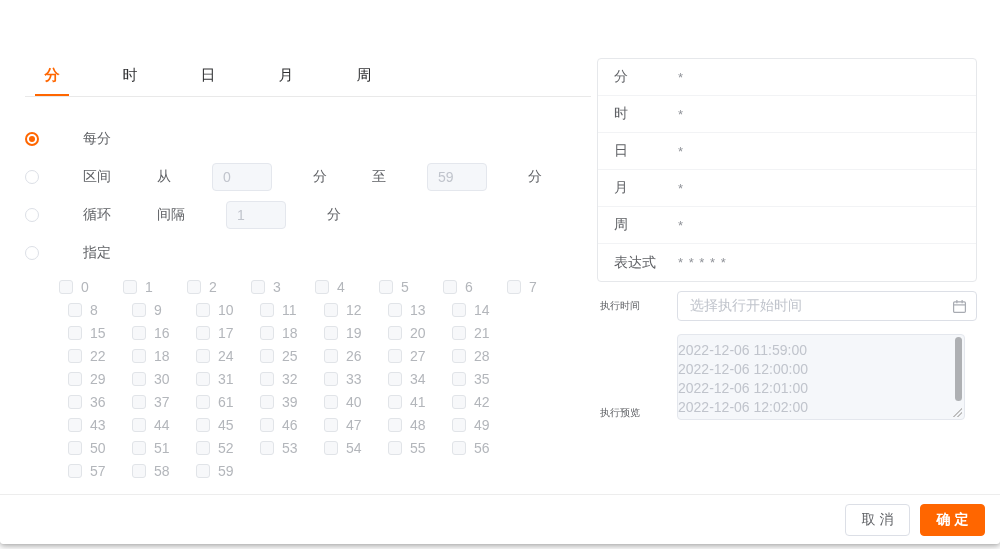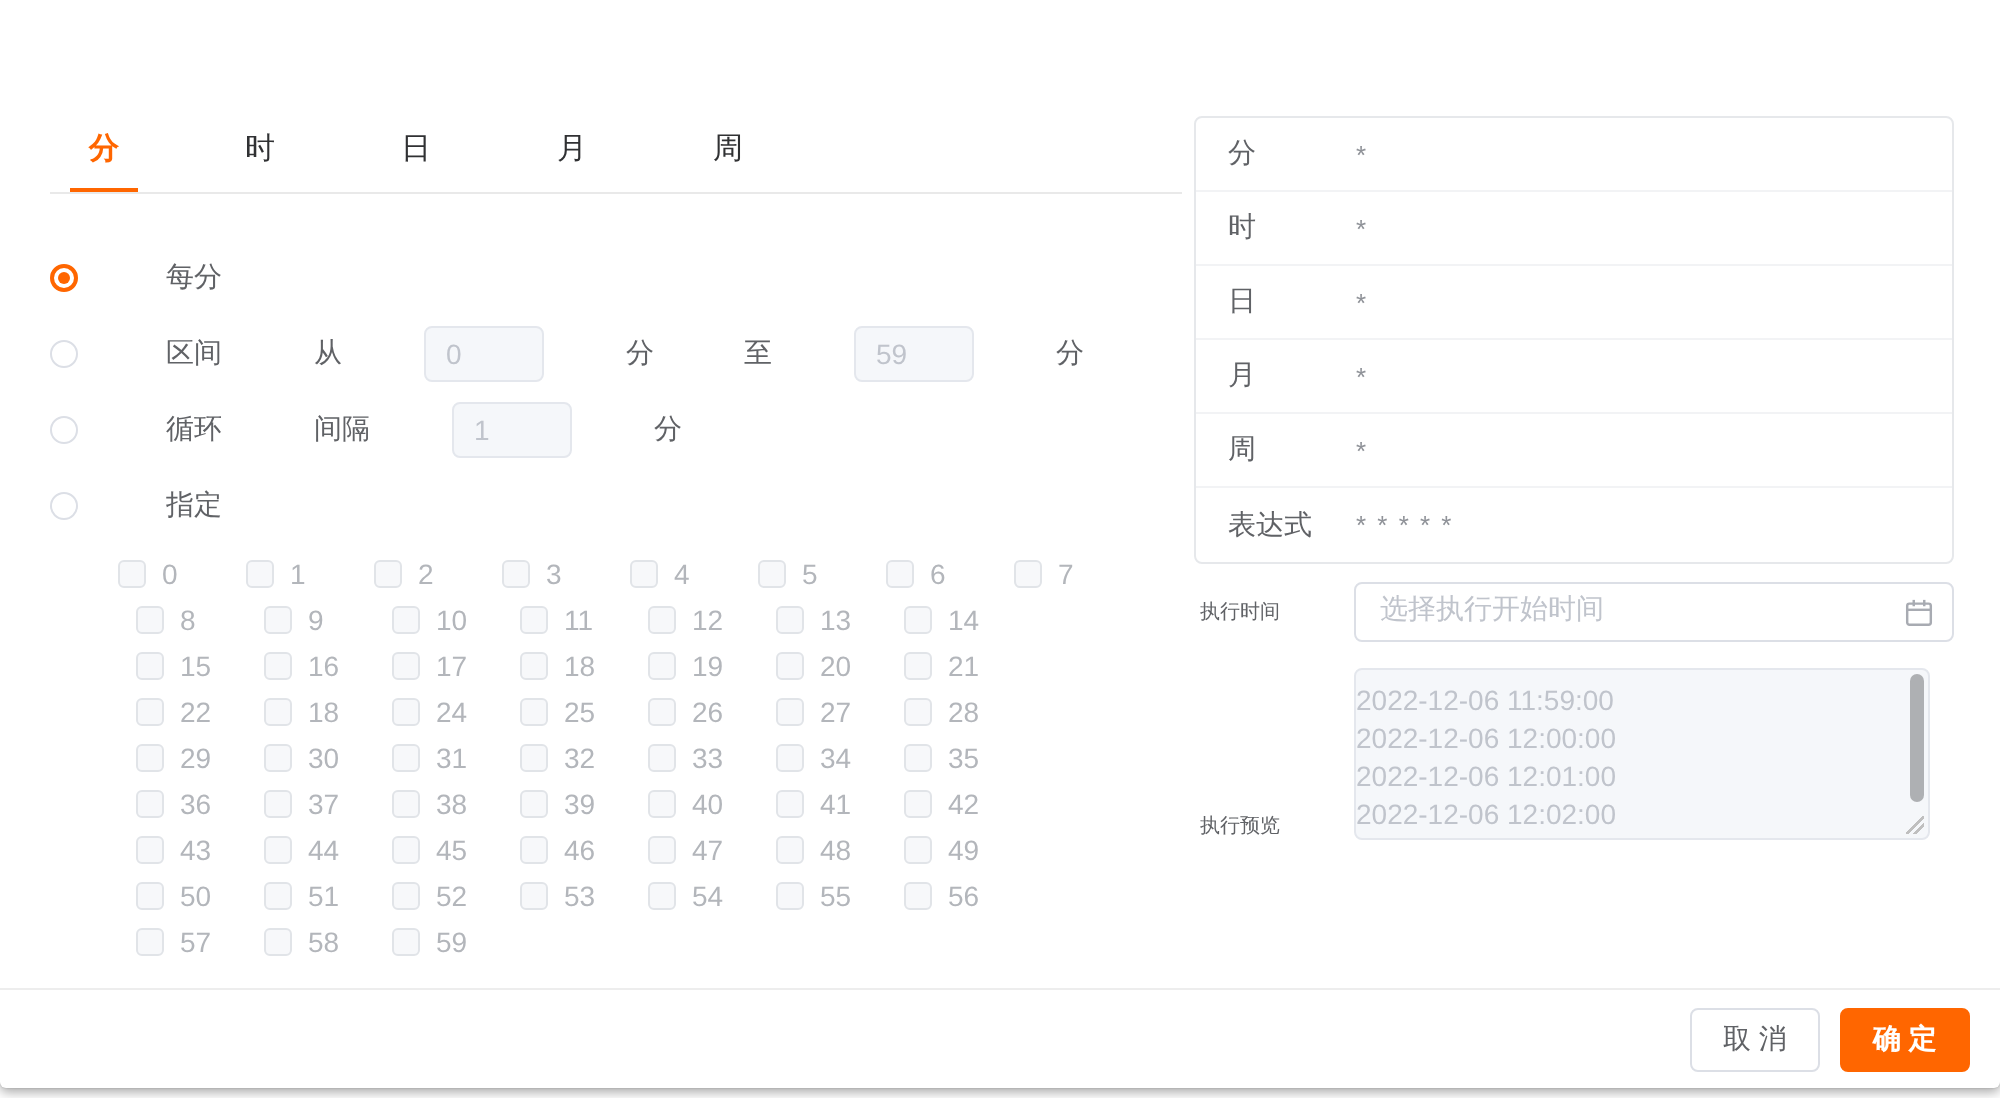--- a/index.html
+++ b/index.html
@@ -281,21 +281,21 @@
           <label class="cb-item">
             <span class="cb-box"></span>
             <span class="cb-label">36</span>
           </label>
           <label class="cb-item">
             <span class="cb-box"></span>
             <span class="cb-label">37</span>
           </label>
           <label class="cb-item">
             <span class="cb-box"></span>
-            <span class="cb-label">38</span>
+            <span class="cb-label">61</span>
           </label>
           <label class="cb-item">
             <span class="cb-box"></span>
             <span class="cb-label">39</span>
           </label>
           <label class="cb-item">
             <span class="cb-box"></span>
             <span class="cb-label">40</span>
           </label>
           <label class="cb-item">

